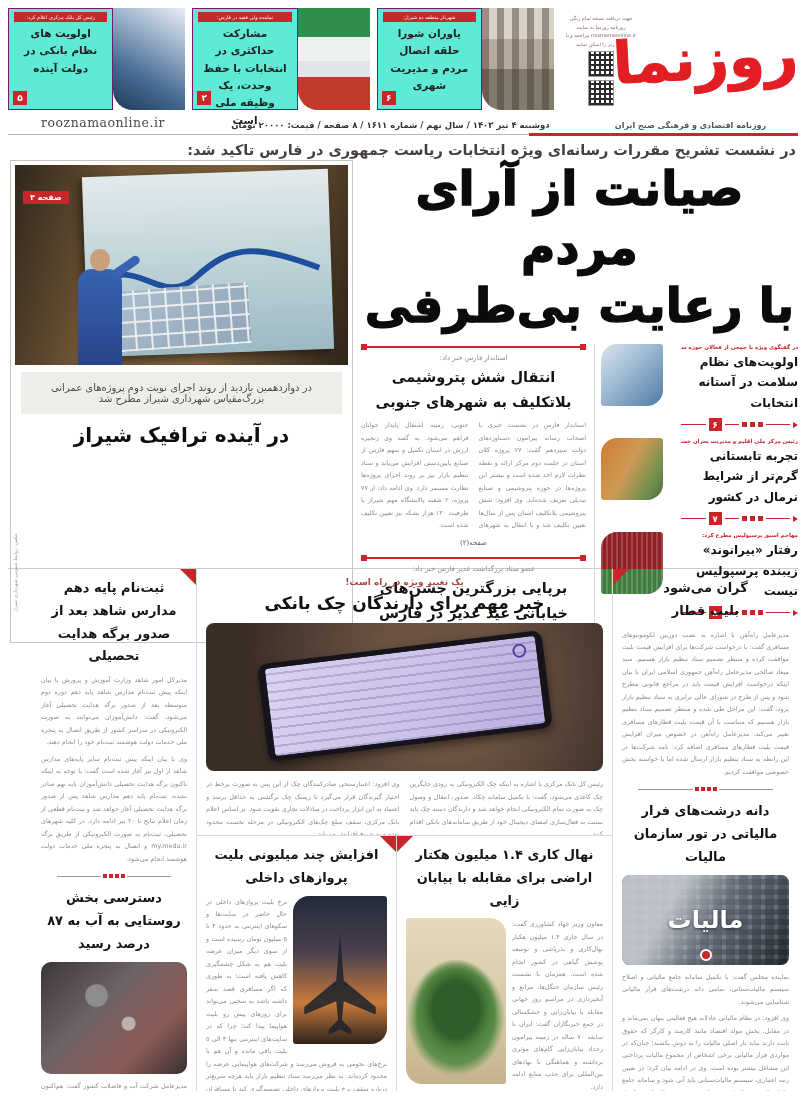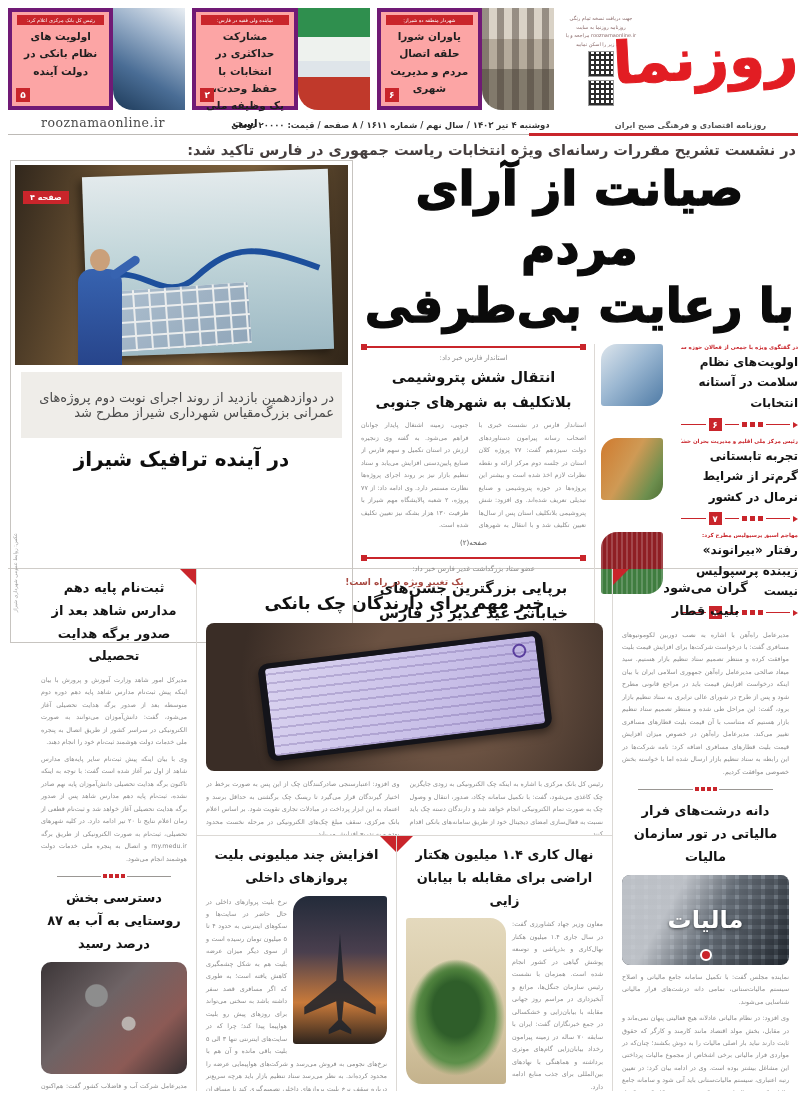--- a/index.html
+++ b/index.html
@@ -13,21 +13,21 @@
   .logo-block{ width:150px; position:relative; }
   .logo{ font-size:58px; font-weight:bold; color:#e21d23; text-align:center; line-height:100px;
          transform:rotate(-3deg); -webkit-text-stroke:1px #e21d23; }
   .qr-block{ width:80px; display:flex; flex-direction:column; align-items:center; gap:3px; padding-top:6px; }
   .qr-note{ font-size:5px; color:#8a6a6a; text-align:center; line-height:1.7; }
   .qr{ width:26px; height:26px; border:1px solid #999; background-color:#fff;
        background-image:repeating-linear-gradient(0deg,#2b2b2b 0 2px,transparent 2px 5px),
                         repeating-linear-gradient(90deg,#2b2b2b 0 2px,#fff 2px 5px); }
   .teaser{ flex:1; display:flex; gap:0; }
   .t-img{ width:72px; height:100%; border-radius:0 0 0 20px; flex:none; }
-  .t-box{ flex:1; background:#fca5a5; border:4px solid #701a75; position:relative; padding:16px 8px 6px; }
+  .t-box{ flex:1; background:#5eead4; border:1px solid #701a75; position:relative; padding:16px 8px 6px; }
   .t-label{ position:absolute; top:3px; right:5px; left:5px; height:10px; background:#c9252b;
             color:#fff; font-size:5px; line-height:10px; text-align:center; overflow:hidden; white-space:nowrap;}
   .t-title{ font-size:10.5px; font-weight:bold; color:#1f1f1f; text-align:center; line-height:1.65; }
   .t-badge{ position:absolute; bottom:4px; left:4px; width:14px; height:14px; background:#c9252b;
             color:#fff; font-size:9px; display:flex; align-items:center; justify-content:center; font-weight:bold;}
   .img-building{ background:linear-gradient(210deg,#e9eef3,#9fb4cc 30%,#4a6d95 65%,#1d3a59); }
   .img-ballot{ background:linear-gradient(180deg,#2f8f4e 0 28%,#eef2ee 28% 52%,#dfe5ea 52% 68%,#c0392b 68%); }
   .img-group{ background:linear-gradient(180deg,#d9d2c6 0 35%,#b3a globally 0),
               linear-gradient(180deg,#d9d2c6 0 30%,#b5ab9c 30% 55%,#8d8476 55%);
   }
@@ -60,21 +60,21 @@
                             repeating-linear-gradient(90deg,#f2f2f2 0 2px,transparent 2px 16px),
                             linear-gradient(135deg,#aebfd0,#8fa4b8); transform:rotate(-2deg); opacity:.9;}
   .man{ position:absolute; left:16%; bottom:-2px; width:64px; height:132px; }
   .man .torso{ position:absolute; bottom:0; left:10px; width:44px; height:98px; background:linear-gradient(180deg,#3763b0,#27448a); border-radius:14px 14px 0 0; }
   .man .head{ position:absolute; top:14px; left:22px; width:20px; height:22px; background:#caa07a; border-radius:50%; }
   .man .arm{ position:absolute; top:28px; left:40px; width:34px; height:9px; background:#3763b0; border-radius:5px; transform:rotate(-35deg); }
   .pg-badge{ position:absolute; top:26px; left:8px; background:#c9252b; color:#fff; font-size:8px; font-weight:bold; padding:2px 7px; }
   .credit{ position:absolute; left:1px; bottom:30px; writing-mode:vertical-rl; transform:rotate(180deg);
            font-size:5px; color:#999; letter-spacing:1px; }
   .caption{ flex:1; text-align:center; padding:7px 6px 2px; }
-  .cap-kick{ display:inline-block; font-size:13px; color:#4a4a4a; background:#efede9; padding:18px 8px;text-align:right; }
+  .cap-kick{ display:inline-block; font-size:10px; color:#4a4a4a; background:#efede9; padding:10px 8px; }
   .cap-title{ font-size:20px; font-weight:bold; color:#0e0e0e; line-height:1.8; margin-top:3px; }
 
   
   .main-right{ display:flex; flex-direction:column; }
   .bighead{ text-align:center; font-weight:bold; color:#0b0b0b; -webkit-text-stroke:1.4px #0b0b0b; }
   .bighead .l1{ font-size:47px; line-height:1.25; }
   .bighead .l2{ font-size:47px; line-height:1.2; }
   .news-row{ margin-top:10px; flex:1; display:grid; grid-template-columns:204px 1fr; column-gap:8px; min-height:0;}
   .rail{ border-left:1px solid #ddd9d5; padding-left:6px; }
   .rail-item{ display:flex; gap:18px; margin-bottom:7px; }

